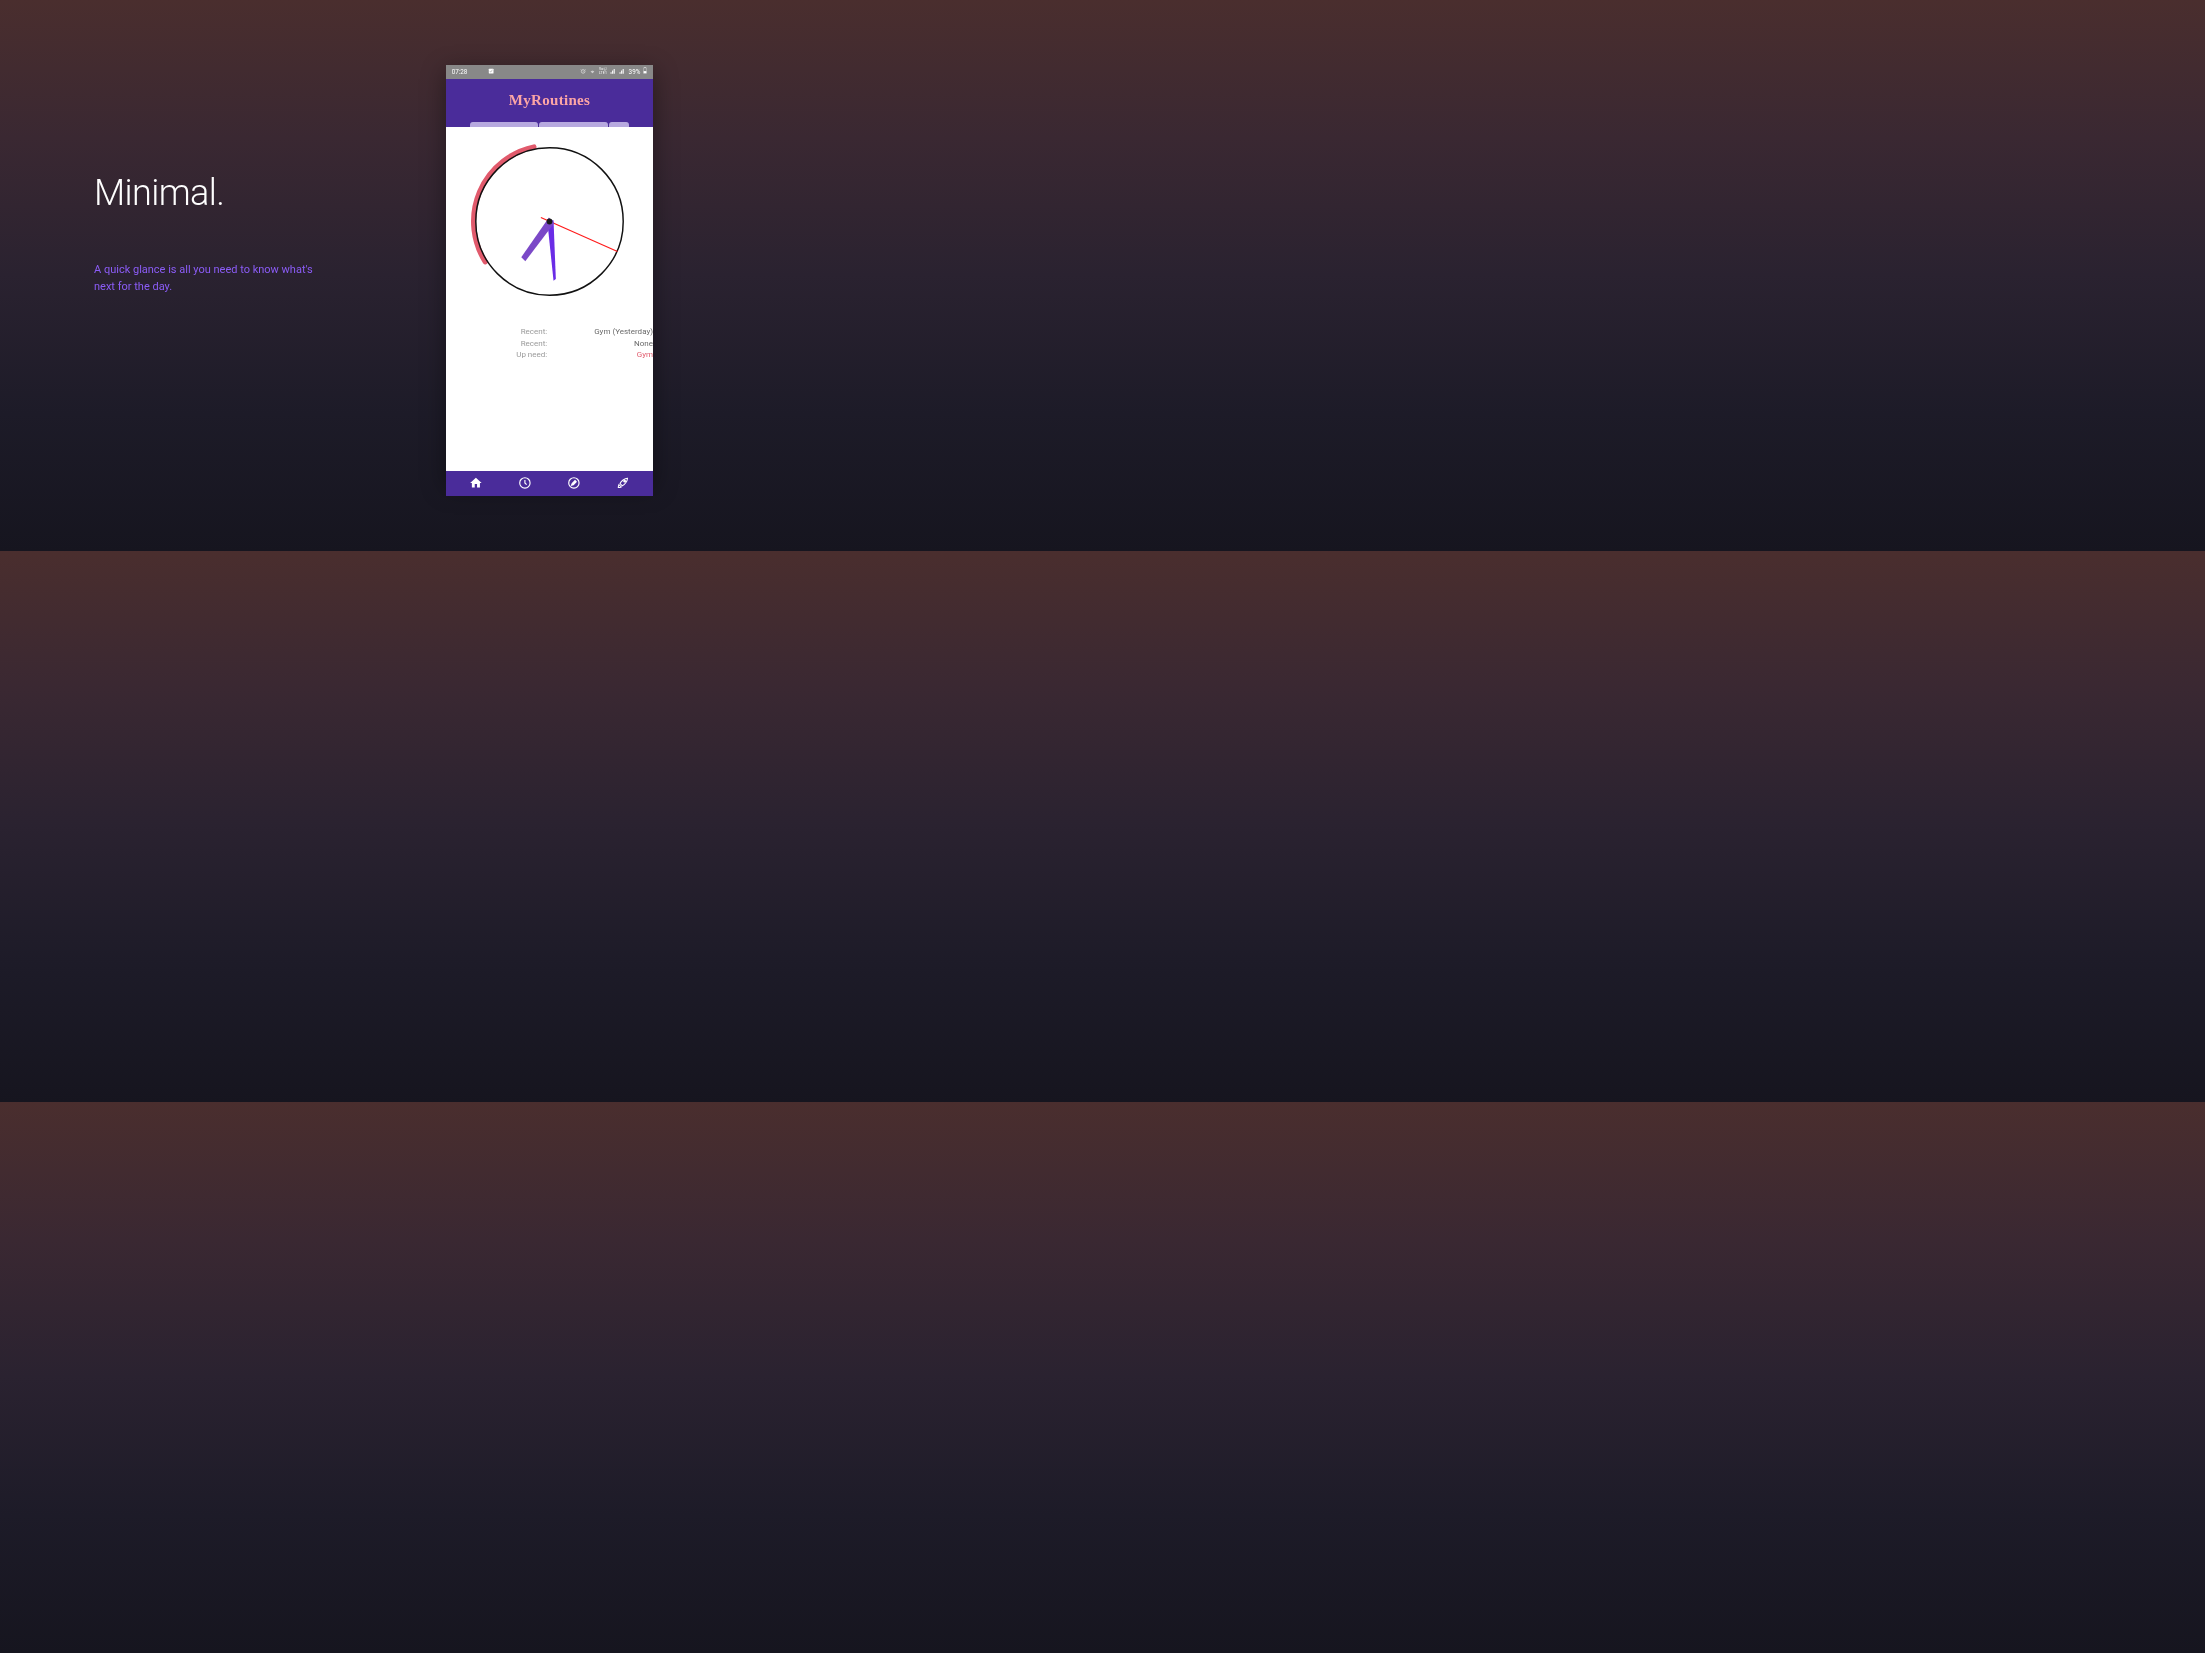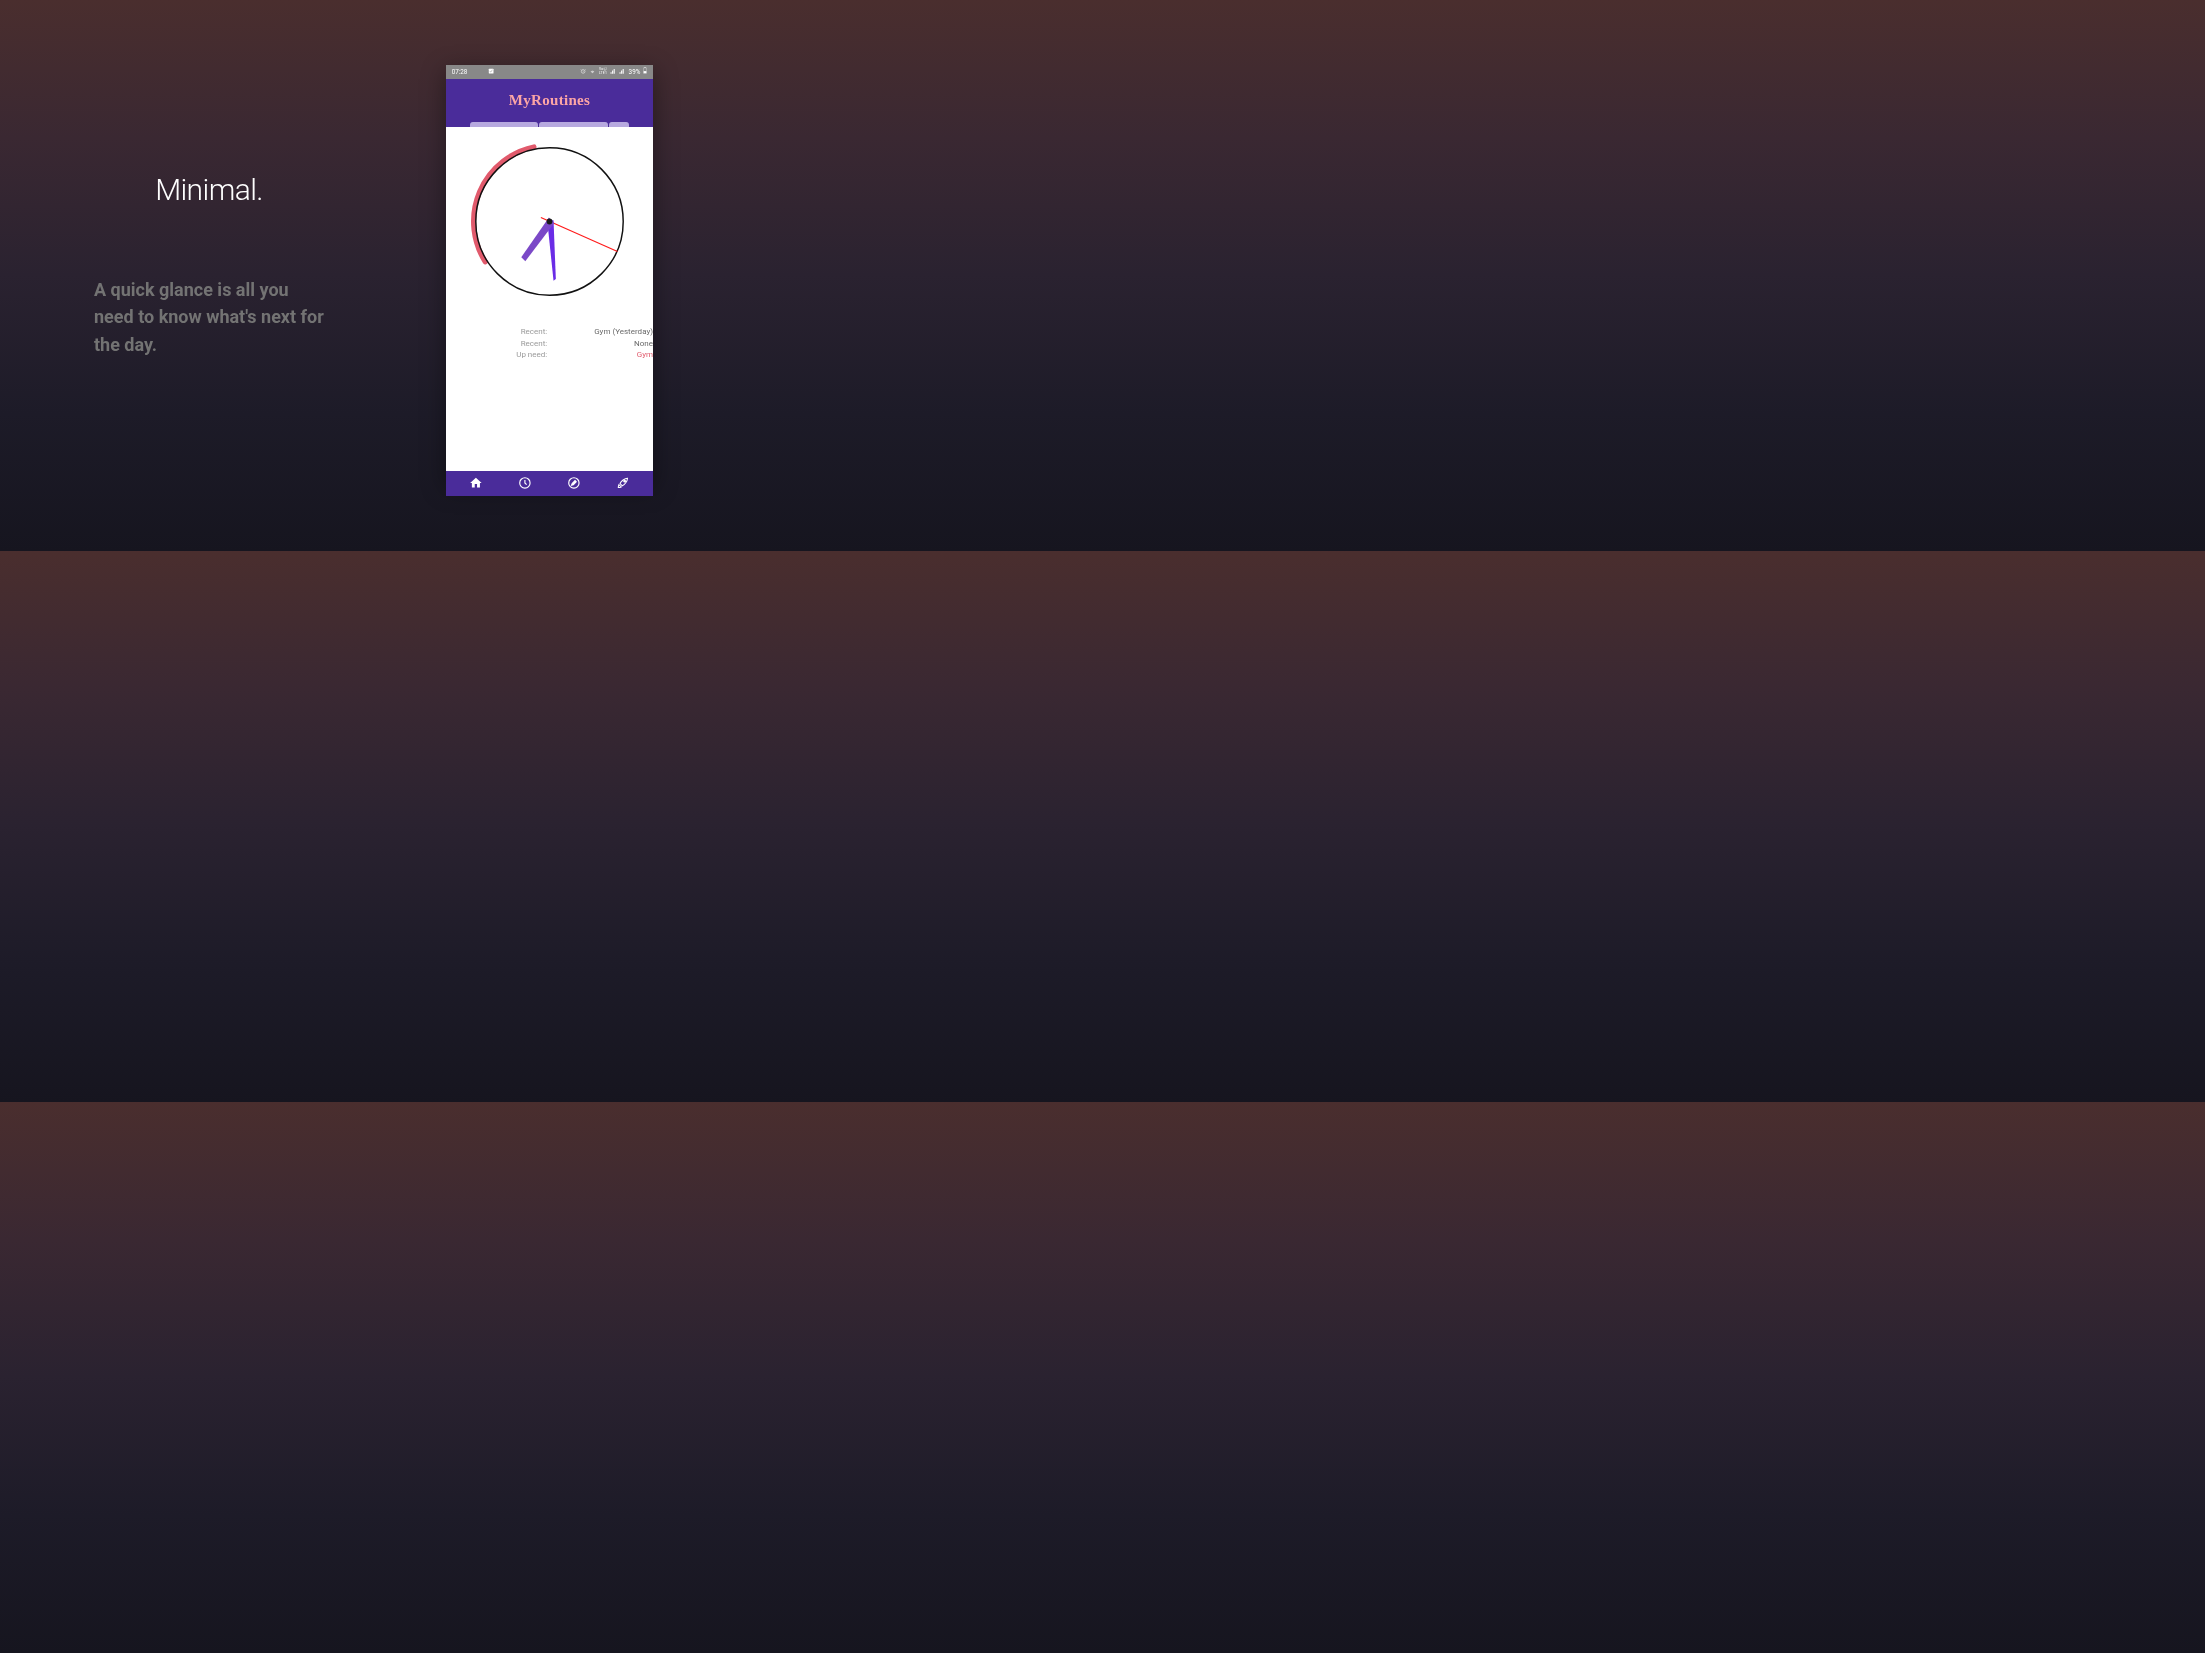--- a/index.html
+++ b/index.html
@@ -15,33 +15,32 @@
 }
 
 .promo-text {
   position: absolute;
   left: 94px;
   top: 172px;
   width: 230px;
 }
 
 .promo-title {
-  font-size: 30px;
+  font-size: 36px;
   font-weight: 300;
   letter-spacing: -0.6px;
   color: #fefefe;
-  margin-bottom: 69px;
-  text-align: center;
+  margin-bottom: 48px;
 }
 
 .promo-desc {
-  font-size: 18px;
-  font-weight: 700;
+  font-size: 11px;
+  font-weight: 400;
   line-height: 1.52;
-  color: #737373;
+  color: #8b5cf6;
 }
 
 .phone {
   position: absolute;
   left: 446px;
   top: 65px;
   width: 207px;
   height: 419px;
   background: #ffffff;
   box-shadow: 0 4.6px 23px rgba(0,0,0,0.4);

